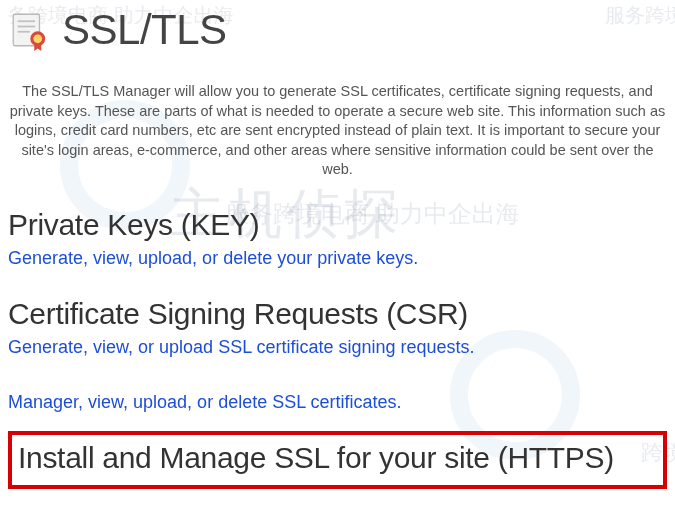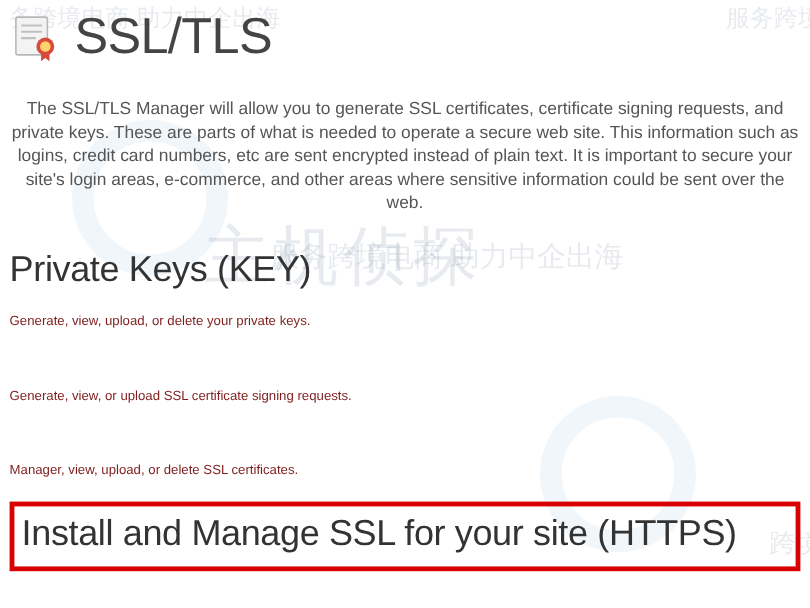--- a/index.html
+++ b/index.html
@@ -46,23 +46,23 @@
     margin-top: 28px;
   }
   .section h2 {
     font-size: 30px;
     font-weight: 400;
     color: #333;
     letter-spacing: -0.3px;
   }
   .section a.action {
     display: inline-block;
-    margin-top: 20px;
-    font-size: 11px;
-    color: #7f1d1d;
+    margin-top: 6px;
+    font-size: 18px;
+    color: #1d4ed8;
     text-decoration: none;
   }
   .highlight-box {
     border: 4px solid #d80000;
     padding: 6px 6px 10px 6px;
     margin-top: 18px;
   }
   .highlight-box h2 {
     font-size: 30px;
     font-weight: 400;
@@ -119,20 +119,21 @@
   </div>
 
   <p class="intro">The SSL/TLS Manager will allow you to generate SSL certificates, certificate signing requests, and private keys. These are parts of what is needed to operate a secure web site. This information such as logins, credit card numbers, etc are sent encrypted instead of plain text. It is important to secure your site's login areas, e-commerce, and other areas where sensitive information could be sent over the web.</p>
 
   <div class="section">
     <h2>Private Keys (KEY)</h2>
     <a href="#" class="action">Generate, view, upload, or delete your private keys.</a>
   </div>
 
   <div class="section">
+    <h2>Certificate Signing Requests (CSR)</h2>
     <a href="#" class="action">Generate, view, or upload SSL certificate signing requests.</a>
   </div>
 
   <div class="section">
     <a href="#" class="action">Manager, view, upload, or delete SSL certificates.</a>
   </div>
 
   <div class="highlight-box">
     <h2>Install and Manage SSL for your site (HTTPS)</h2>
 

